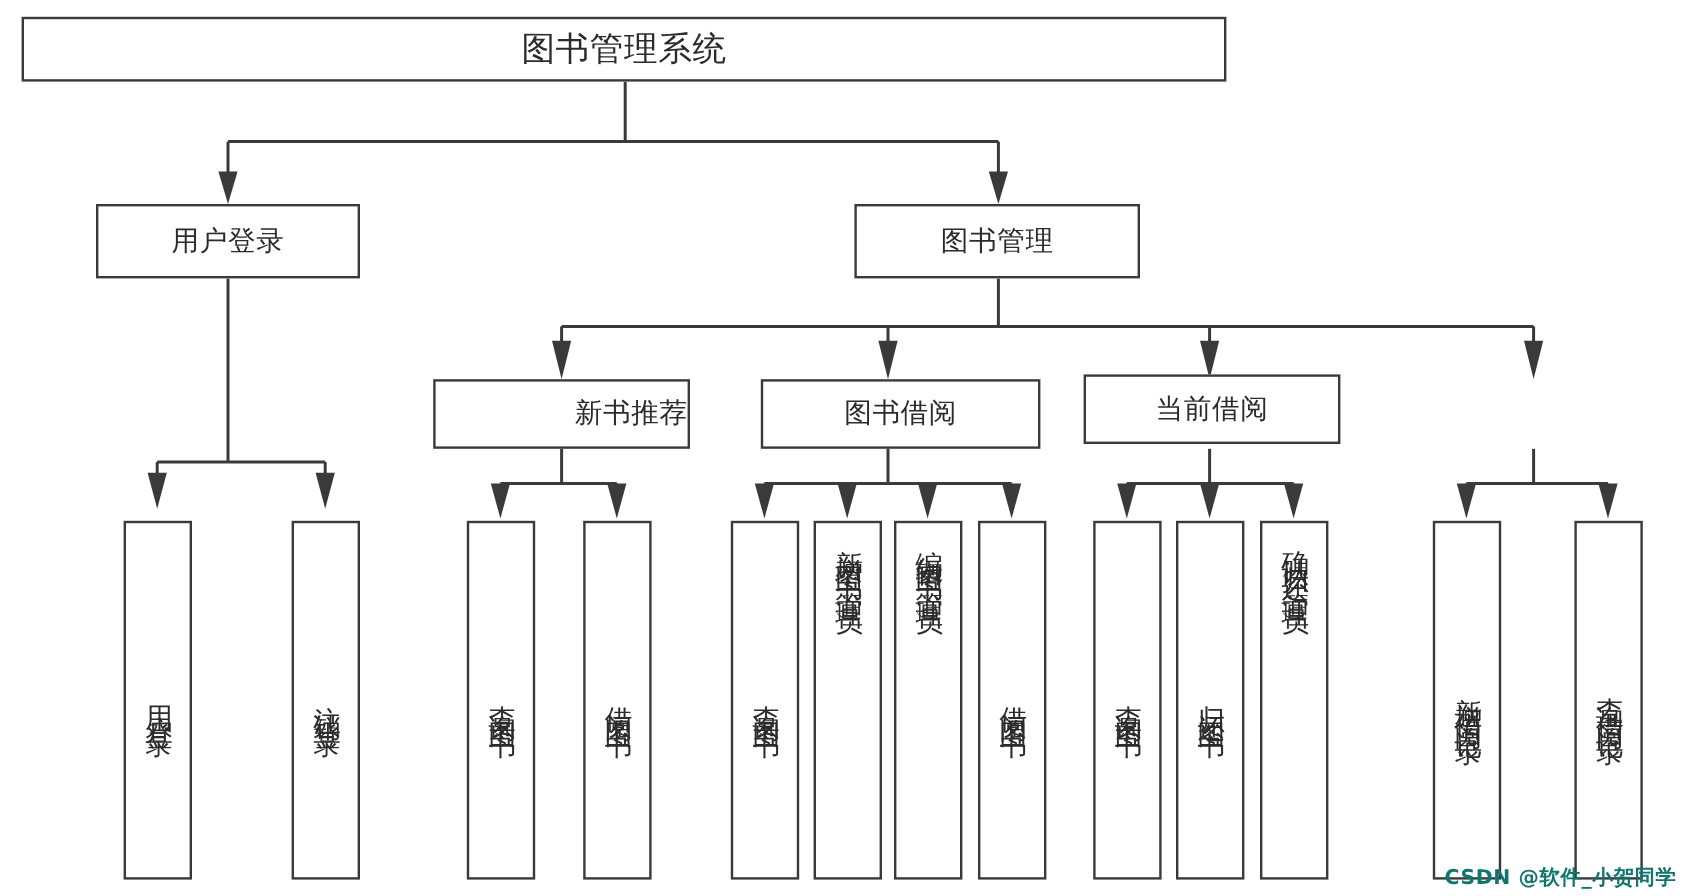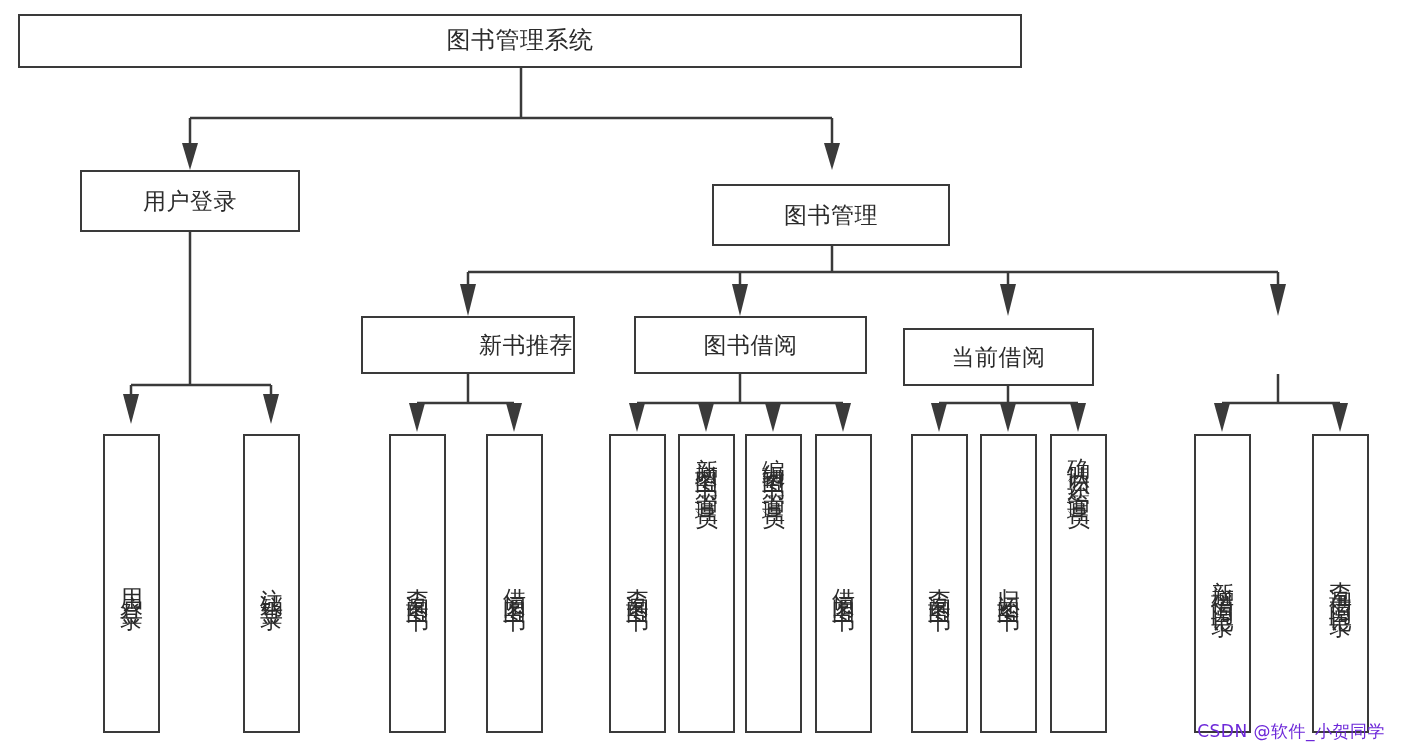--- a/index.html
+++ b/index.html
@@ -30,21 +30,21 @@
     color: #2b2b2b;
     letter-spacing: 0.5px;
     white-space: nowrap;
     line-height: 1.15;
   }
   
   .node.horiz .node-label {
     font-size: 23px;
   }
   .node.root .node-label {
-    font-size: 24px;
+    font-size: 28px;
   }
   
   .node.vert {
     align-items: flex-start;
     justify-content: center;
     padding-top: 0px;
   }
   .node.vert .node-label {
     writing-mode: vertical-rl;
     text-orientation: upright;
@@ -77,26 +77,27 @@
     stroke: #3a3a3a;
     stroke-width: 2.5;
     fill: none;
   }
   svg.connectors polygon {
     fill: #3a3a3a;
   }
 
   .watermark {
     position: absolute;
-    right: 20px;
+    right: 8px;
     bottom: 4px;
     font-size: 17px;
-    color: #6d28d9;
+    color: #0f766e;
     white-space: nowrap;
     letter-spacing: 0.5px;
+    font-weight: bold;
   }
 </style>
 </head>
 <body>
 
 <div id="canvas">
 
   <svg class="connectors" viewBox="0 0 1405 747">
 
     <line x1="521" y1="68" x2="521" y2="118"></line>
@@ -162,33 +163,33 @@
   </svg>
 
   <div class="node horiz root" style="left:18px; top:14px; width:1004px; height:54px;">
     <span class="node-label">图书管理系统</span>
   </div>
 
   <div class="node horiz" style="left:80px; top:170px; width:220px; height:62px;">
     <span class="node-label">用户登录</span>
   </div>
 
-  <div class="node horiz" style="left:712px; top:184px; width:238px; height:62px;">
+  <div class="node horiz" style="left:712px; top:170px; width:238px; height:62px;">
     <span class="node-label">图书管理</span>
   </div>
 
   <div class="node horiz" style="left:361px; top:316px; width:214px; height:58px;justify-content:flex-end;">
     <span class="node-label">新书推荐</span>
   </div>
 
   <div class="node horiz" style="left:634px; top:316px; width:233px; height:58px;">
     <span class="node-label">图书借阅</span>
   </div>
 
-  <div class="node horiz" style="left:903px; top:328px; width:191px; height:58px;align-items:center;">
+  <div class="node horiz" style="left:903px; top:312px; width:214px; height:58px;align-items:center;">
     <span class="node-label">当前借阅</span>
   </div>
 
 
   <div class="node vert centered" style="left:103px; top:434px; width:57px; height:299px;">
     <span class="node-label">用户登录</span>
   </div>
 
   <div class="node vert centered" style="left:243px; top:434px; width:57px; height:299px;">
     <span class="node-label">注销登录</span>

